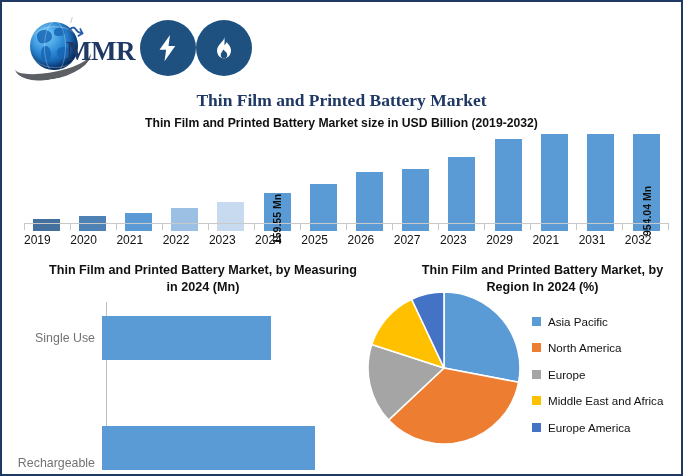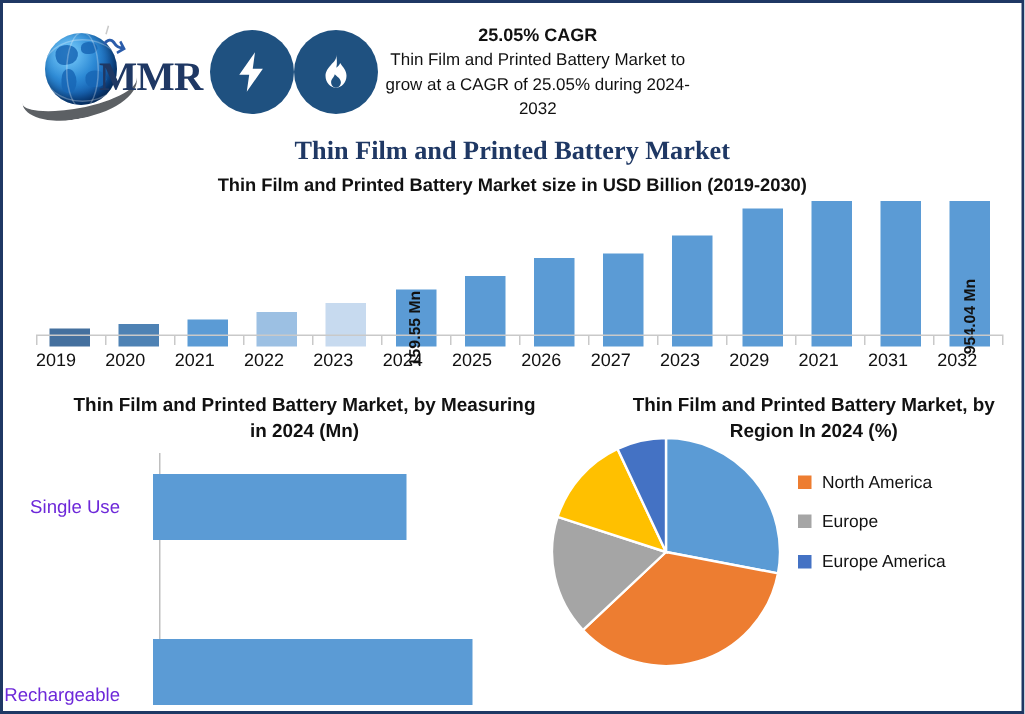--- a/index.html
+++ b/index.html
@@ -122,21 +122,21 @@
     text-align:center;font-size:12.6px;font-weight:700;color:#111;
     line-height:17px;padding-top:4px;padding-left:44px;
   }
 
   
   #hb-area{position:absolute;left:0;top:44px;width:358px;height:166px;}
   #hb-axis{position:absolute;left:104px;top:0;width:1px;height:166px;background:#bfbfbf;}
   .hrow{position:absolute;left:0;width:358px;height:44px;display:flex;align-items:center;}
   #hrow0{top:14px;}
   #hrow1{top:124px;align-items:flex-end;}
-  .hlabel{width:100px;text-align:right;padding-right:22px;font-size:12.4px;color:#6d28d9;box-sizing:border-box;}
+  .hlabel{width:100px;text-align:right;padding-right:7px;font-size:12.4px;color:#737373;box-sizing:border-box;}
   .hbar{height:44px;background:#5B9BD5;}
 
   
   #pie{
     position:absolute;left:8px;top:34px;width:152px;height:152px;border-radius:50%;
   }
   #pie svg{display:block;}
   #legend{
     position:absolute;left:172px;top:50px;width:150px;
   }
@@ -173,30 +173,26 @@
     </div>
 
 
     <div class="badge">
       <svg width="28" height="28" viewBox="0 0 24 24" aria-hidden="true">
         <path d="M12 2c.6 3-1.4 4.2-2.9 6C7.4 10 6 11.7 6 14.2 6 18 8.8 21 12 21s6-3 6-6.8c0-3.3-2.2-5-3.6-7.3-.5 1.3-1.3 2-2.2 2.6.6-2.6.3-5.4-.2-7.5z" fill="#ffffff"></path>
         <path d="M12 21c-1.6 0-2.8-1.4-2.8-3.1 0-1.9 1.6-2.7 2.1-4.6.9 1.2 3.5 2.3 3.5 4.6C14.8 19.6 13.6 21 12 21z" fill="#1F5180"></path>
       </svg>
     </div>
 
-    <div id="htext2" class="htext">
-      <span class="cagr">25.05% CAGR</span>
-      <span>Thin Film and Printed Battery Market to grow at a CAGR of 25.05% during 2024-2032</span>
-    </div>
   </div>
 
   <div id="main-title">Thin Film and Printed Battery Market</div>
 
   <div id="barchart">
-    <div id="bar-title">Thin Film and Printed Battery Market size in USD Billion (2019-2030)</div>
+    <div id="bar-title">Thin Film and Printed Battery Market size in USD Billion (2019-2032)</div>
     <div id="plot">
       <div id="bars">
           <div class="bcol">
             <div class="bar" style="height: 12.3578px; background: rgb(68, 112, 158);"></div>
           </div>
           <div class="bcol">
             <div class="bar" style="height: 14.7343px; background: rgb(78, 130, 180);"></div>
           </div>
           <div class="bcol">
             <div class="bar" style="height: 18.0614px; background: rgb(91, 155, 213);"></div>
@@ -298,28 +294,36 @@
           <svg width="152" height="152" viewBox="0 0 152 152">
             <path d="M76 76 L76 0 A76 76 0 0 1 150.65383105538035 90.24097990851509 Z" fill="#5B9BD5" stroke="#ffffff" stroke-width="1.6"></path>
             <path d="M76 76 L150.65383105538035 90.24097990851509 A76 76 0 0 1 20.598384315972716 128.02558005058032 Z" fill="#ED7D31" stroke="#ffffff" stroke-width="1.6"></path>
             <path d="M76 76 L20.598384315972716 128.02558005058032 A76 76 0 0 1 3.7197047615683374 52.514708427503976 Z" fill="#A5A5A5" stroke="#ffffff" stroke-width="1.6"></path>
             <path d="M76 76 L3.7197047615683374 52.514708427503976 A76 76 0 0 1 43.640773841054454 7.233144012582528 Z" fill="#FFC000" stroke="#ffffff" stroke-width="1.6"></path>
             <path d="M76 76 L43.640773841054454 7.233144012582528 A76 76 0 0 1 75.99999999999999 0 Z" fill="#4472C4" stroke="#ffffff" stroke-width="1.6"></path>
           </svg>
         </div>
       <div id="legend">
           <div class="lrow">
+            <span class="lsw" style="background: rgb(91, 155, 213);"></span>
+            <span class="ltxt">Asia Pacific</span>
+          </div>
+          <div class="lrow">
             <span class="lsw" style="background: rgb(237, 125, 49);"></span>
             <span class="ltxt">North America</span>
           </div>
           <div class="lrow">
             <span class="lsw" style="background: rgb(165, 165, 165);"></span>
             <span class="ltxt">Europe</span>
           </div>
           <div class="lrow">
+            <span class="lsw" style="background: rgb(255, 192, 0);"></span>
+            <span class="ltxt">Middle East and Africa</span>
+          </div>
+          <div class="lrow">
             <span class="lsw" style="background: rgb(68, 114, 196);"></span>
             <span class="ltxt">Europe America</span>
           </div>
         </div>
     </div>
 
   </div>
 </div>
 
 </body></html>

